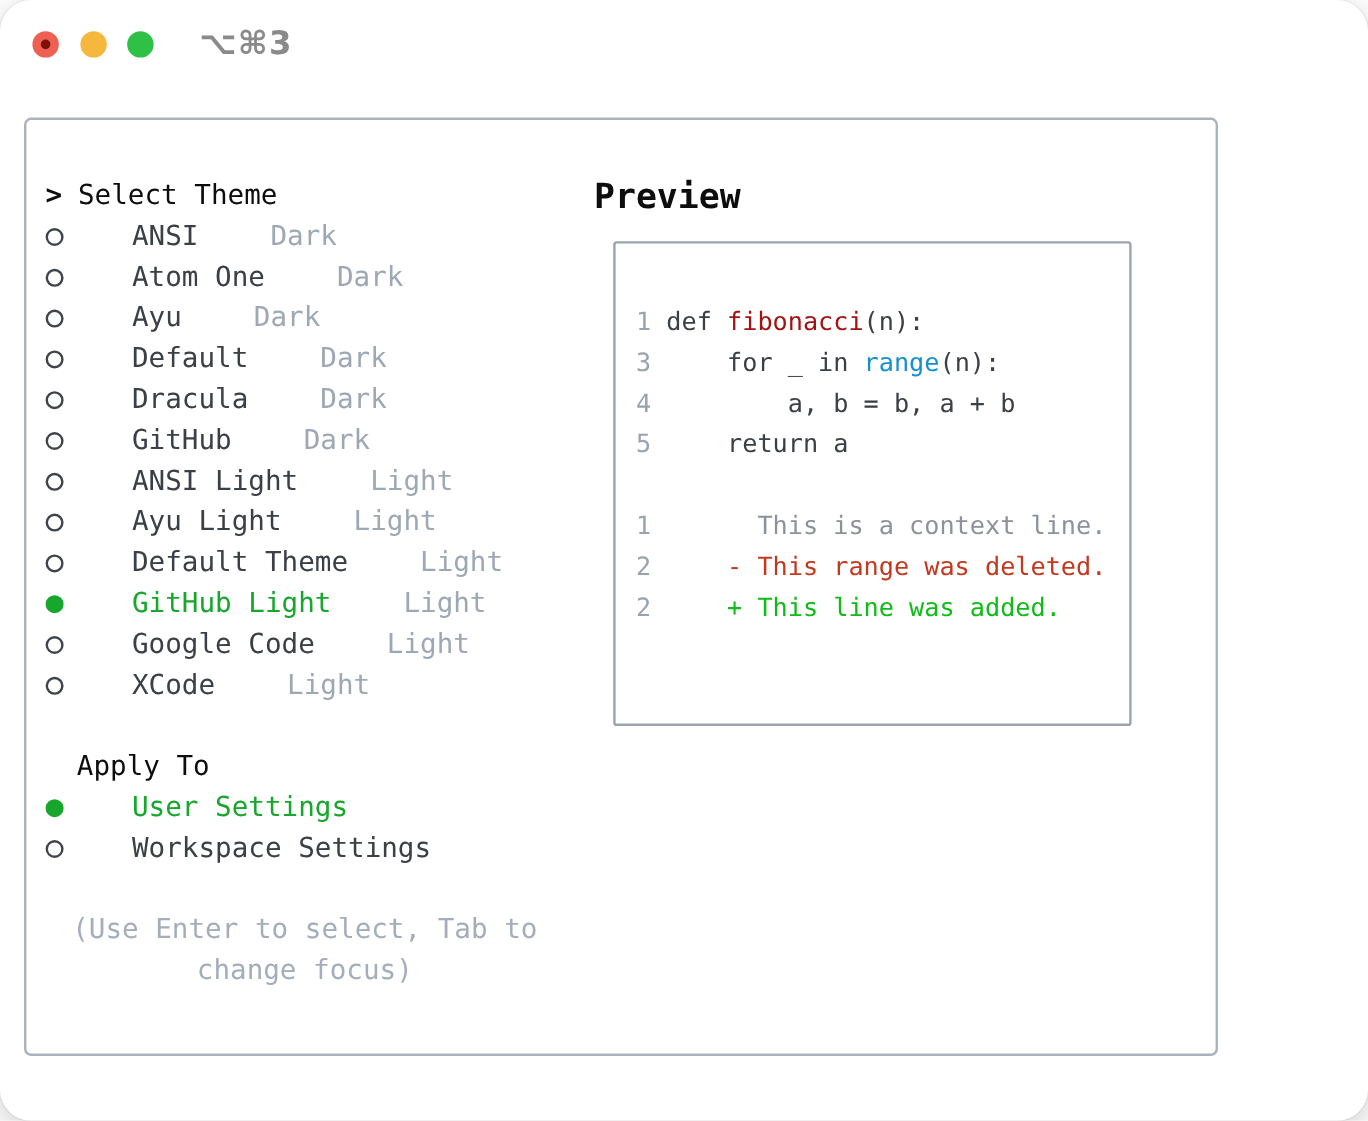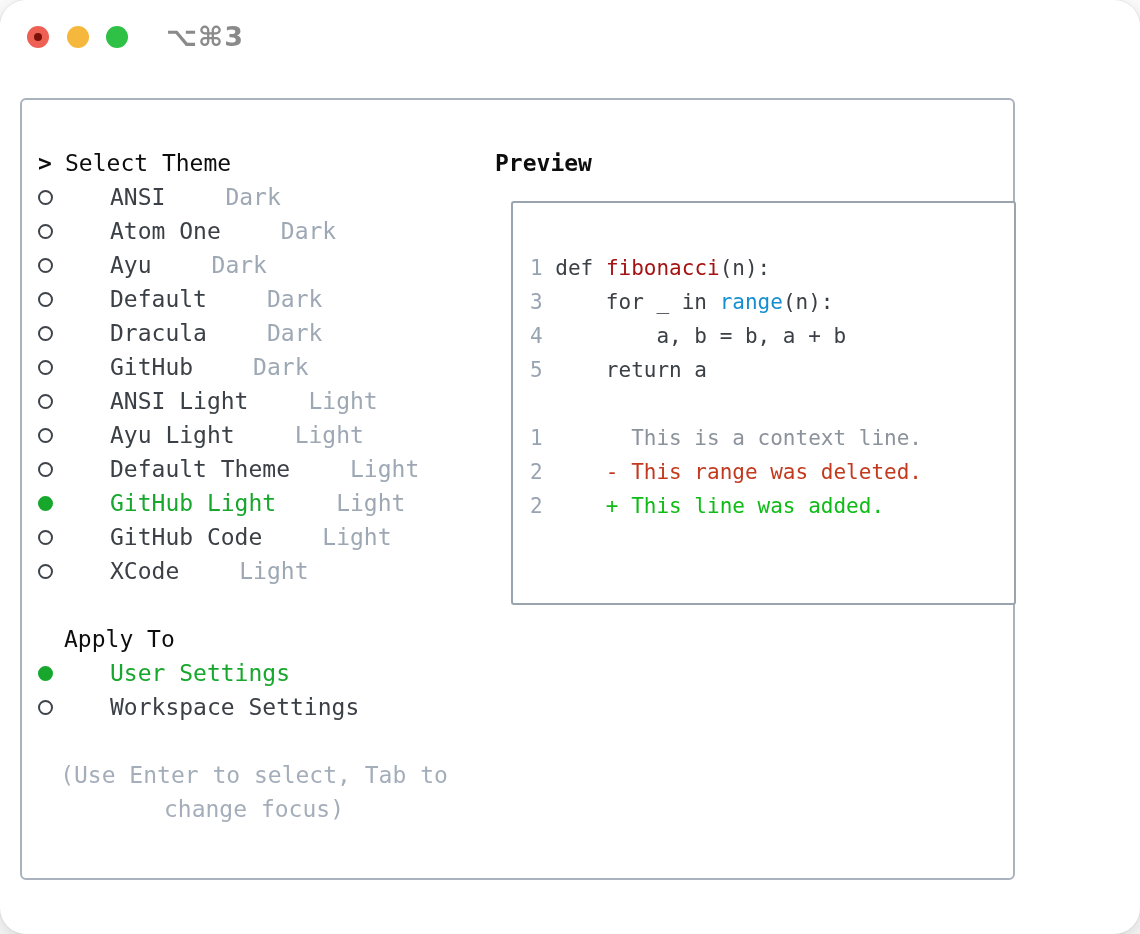--- a/index.html
+++ b/index.html
@@ -50,24 +50,24 @@
   .bullet.filled{background:var(--accent_green);border-color:var(--accent_green);}
   .item{cursor:pointer;gap:46px;}
   .item.selected .name{color:var(--accent_green);}
   .variant{color:var(--variant_gray);margin-left:14px;}
   .subheader{padding-left:26px;color:var(--text_black);}
   .spacer{height:34px;}
   .hint{width:432px;font-size:23px;line-height:34px;color:var(--hint_gray);text-align:center;}
   
   .preview-title{
     position:absolute;left:473px;top:46px;height:34px;line-height:34px;
-    font-size:23px;font-weight:700;color:var(--text_black);
+    font-size:29px;font-weight:700;color:var(--text_black);
   }
   .preview-box{
-    position:absolute;left:489px;top:101px;width:505px;height:404px;
+    position:absolute;left:489px;top:101px;width:432px;height:404px;
     border:2px solid var(--preview_border);border-radius:3px;box-sizing:border-box;
     background:#fff;padding:48px 0 0 17px;overflow:hidden;
   }
   .pline{height:34px;line-height:34px;font-size:21px;white-space:pre;}
   .c-ln{color:var(--ln);} .c-code{color:var(--code);} .c-fn{color:var(--fn);}
   .c-num{color:var(--num);} .c-builtin{color:var(--builtin);}
   .c-ctx{color:var(--ctx);} .c-del{color:var(--del);} .c-add{color:var(--add);}
 </style>
 </head>
 <body>
@@ -91,21 +91,21 @@
           <div class="row item"><span class="bullet"></span><span class="name">ANSI</span><span class="variant">Dark</span></div>
           <div class="row item"><span class="bullet"></span><span class="name">Atom One</span><span class="variant">Dark</span></div>
           <div class="row item"><span class="bullet"></span><span class="name">Ayu</span><span class="variant">Dark</span></div>
           <div class="row item"><span class="bullet"></span><span class="name">Default</span><span class="variant">Dark</span></div>
           <div class="row item"><span class="bullet"></span><span class="name">Dracula</span><span class="variant">Dark</span></div>
           <div class="row item"><span class="bullet"></span><span class="name">GitHub</span><span class="variant">Dark</span></div>
           <div class="row item"><span class="bullet"></span><span class="name">ANSI Light</span><span class="variant">Light</span></div>
           <div class="row item"><span class="bullet"></span><span class="name">Ayu Light</span><span class="variant">Light</span></div>
           <div class="row item"><span class="bullet"></span><span class="name">Default Theme</span><span class="variant">Light</span></div>
           <div class="row item selected"><span class="bullet filled"></span><span class="name">GitHub Light</span><span class="variant">Light</span></div>
-          <div class="row item"><span class="bullet"></span><span class="name">GitHub Code</span><span class="variant">Light</span></div>
+          <div class="row item"><span class="bullet"></span><span class="name">Google Code</span><span class="variant">Light</span></div>
           <div class="row item"><span class="bullet"></span><span class="name">XCode</span><span class="variant">Light</span></div>
         </div>
 
       <div class="spacer"></div>
 
       <div class="row subheader">
         <span>Apply To</span>
       </div>
 
       <div id="apply-list">

